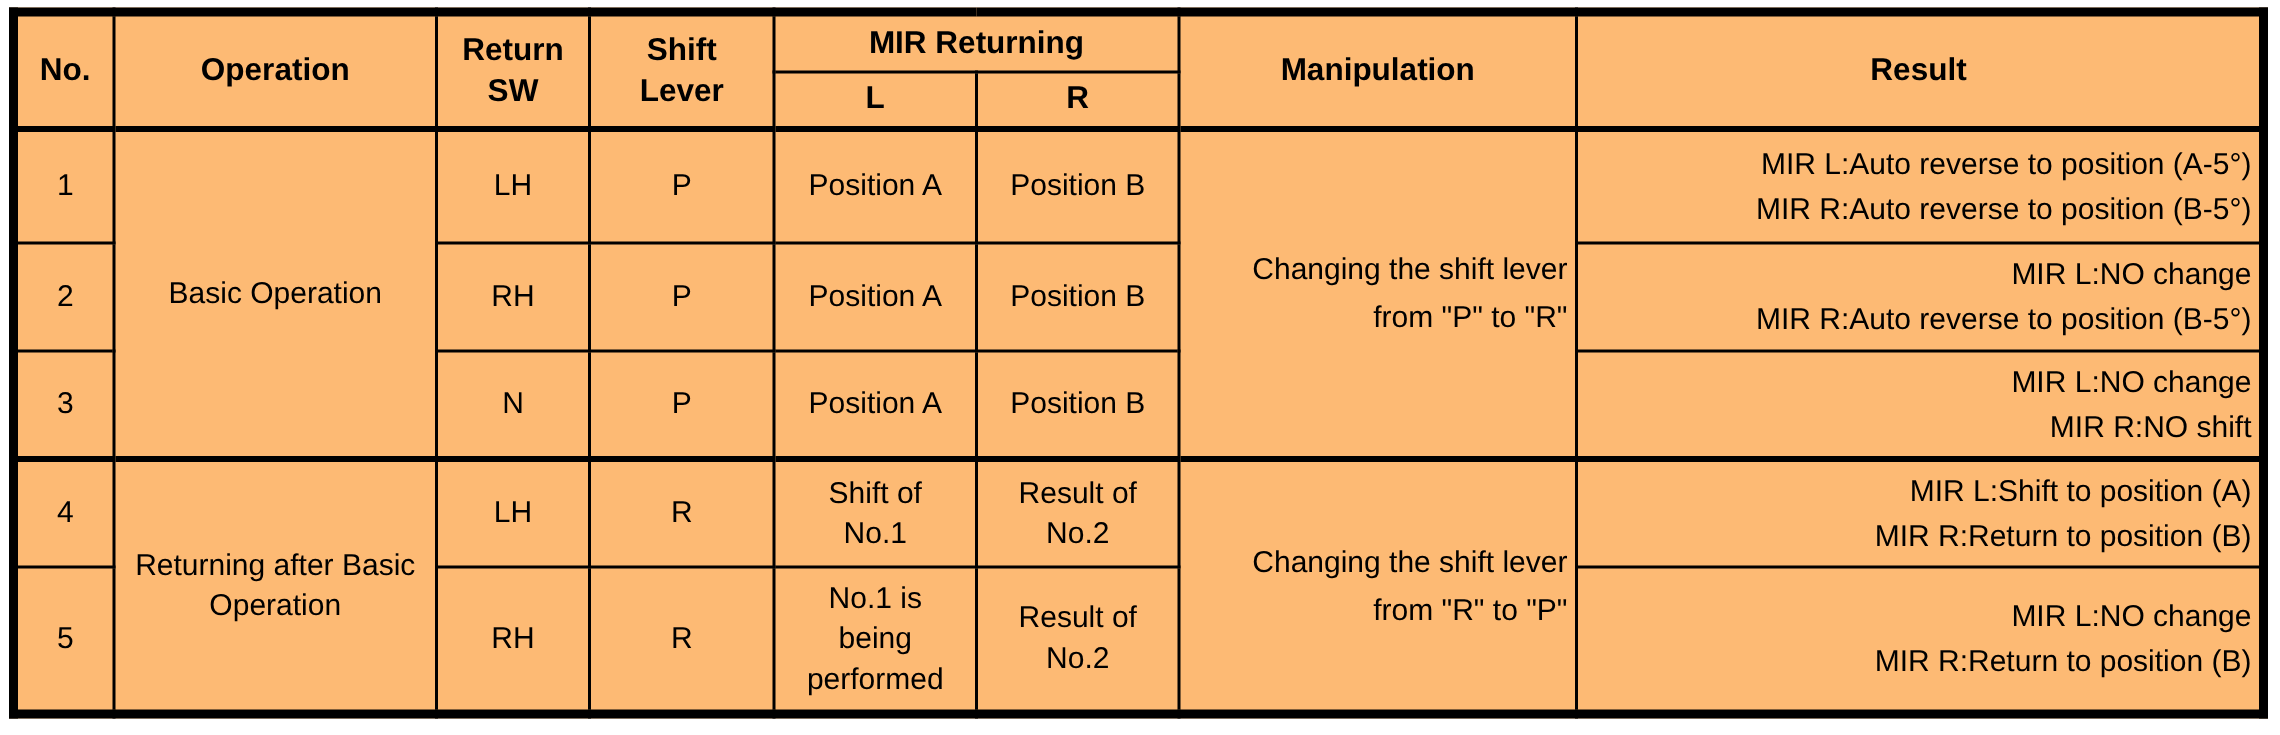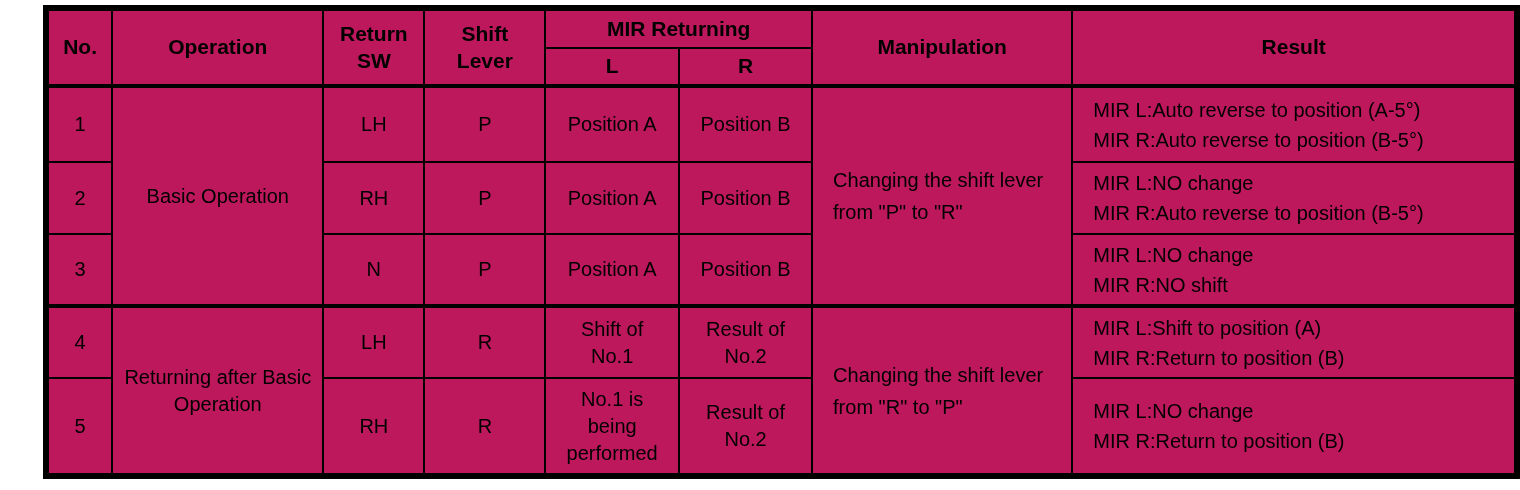--- a/index.html
+++ b/index.html
@@ -10,43 +10,42 @@
     height: 490px;
     overflow: hidden;
   }
   .sheet {
     padding: 5px 0 0 6px;
   }
   table.mir-table {
     border-collapse: collapse;
     table-layout: fixed;
     border: 6px solid #000000;
-    background: #be185d;
-    margin-left: 37px;
+    background: #fdba74;
   }
   th, td {
     border: 2px solid #000000;
     font-family: "Liberation Sans", "DejaVu Sans", sans-serif;
     color: #000000;
     vertical-align: middle;
     text-align: center;
     padding: 2px 5px;
     overflow: hidden;
   }
   th {
     font-size: 21px;
     font-weight: bold;
     line-height: 1.25;
   }
   td {
     font-size: 20px;
     line-height: 1.35;
   }
   td.left-cell {
-    text-align: left;
+    text-align: right;
     padding-left: 20px;
   }
   td.result-cell {
     line-height: 1.5;
   }
   td.manip-cell {
     line-height: 1.6;
   }
   
   .wrap-narrow { display: inline-block; max-width: 78px; }

